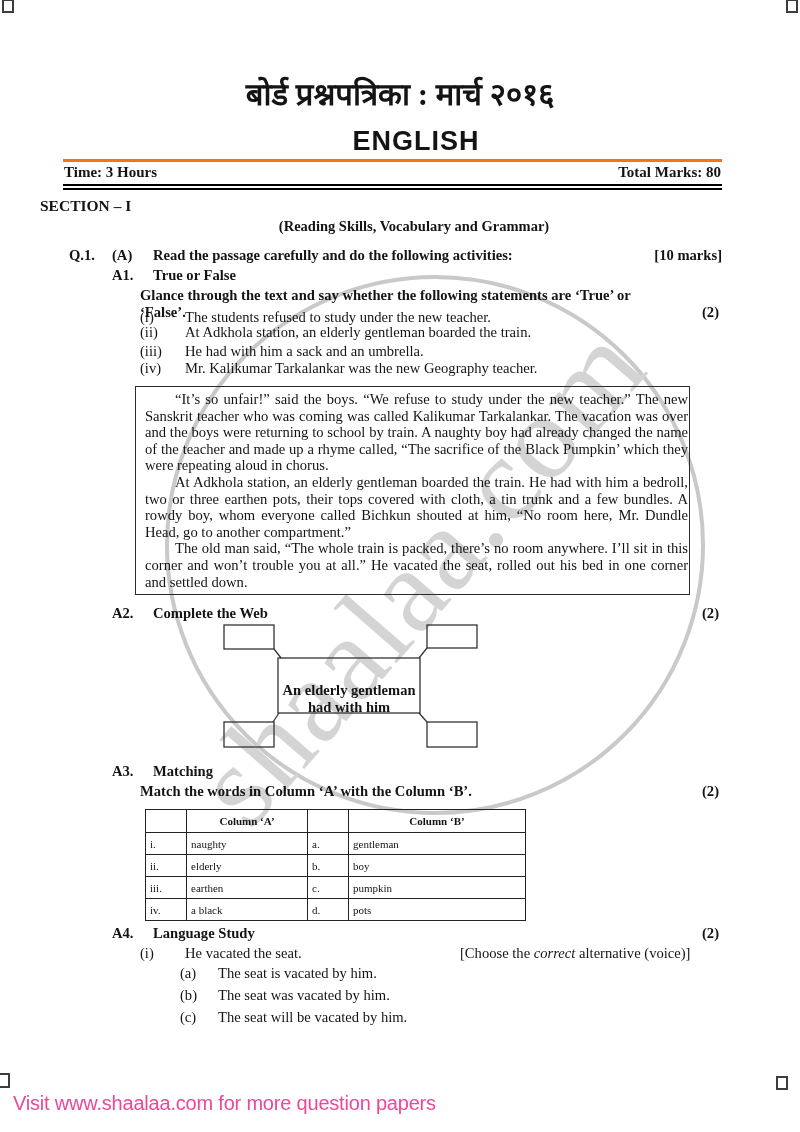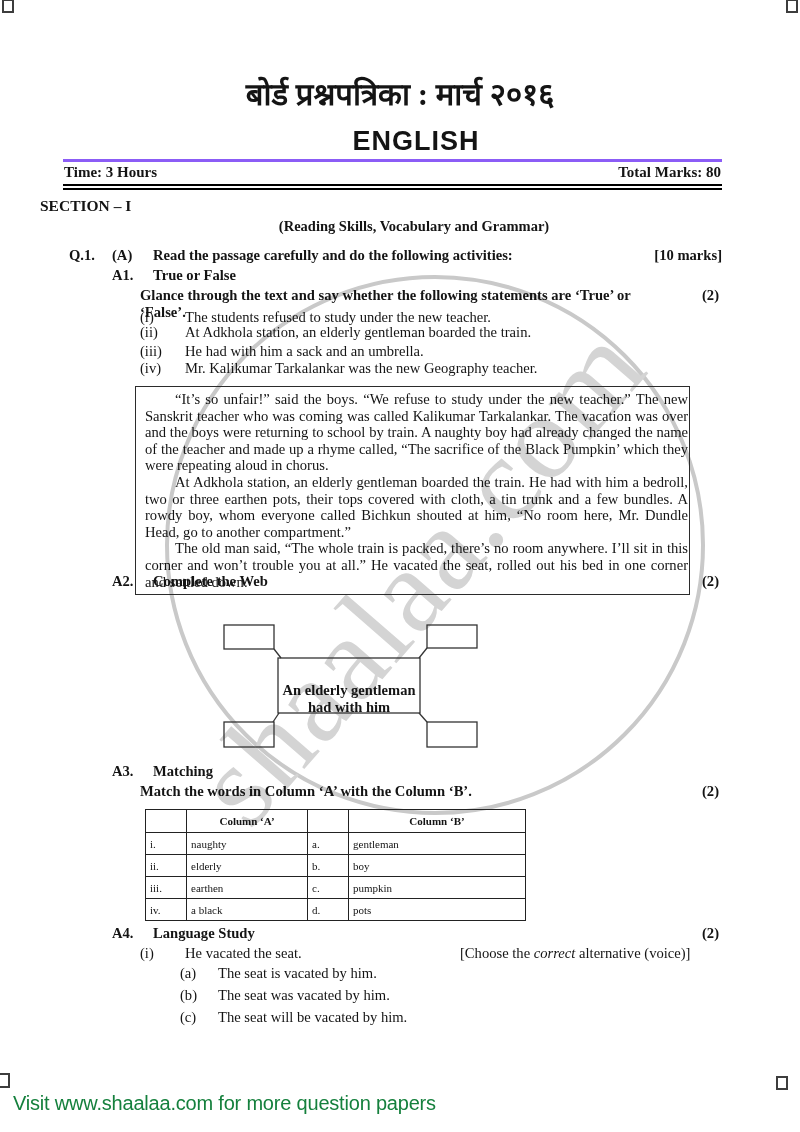--- a/index.html
+++ b/index.html
@@ -16,48 +16,48 @@
   .reg.bl { left:-2px; top:1073px; width:8px;  height:11px; }
   .reg.br { left:776px;top:1076px; width:8px;  height:10px; }
   
   .watermark { left:0; top:0; width:800px; height:1132px; pointer-events:none; z-index:0; }
   .content { position:absolute; left:0; top:0; width:800px; height:1132px; z-index:1; }
   
   .title-dev { left:0; top:72px; width:100%; text-align:center; font-weight:bold; font-size:31px; }
   .title-eng { left:0; top:126px; width:100%; text-align:center; font-weight:bold; font-size:27px;
                font-family:"Liberation Sans", sans-serif; letter-spacing:1px;padding-left:16px; }
   .timebar { left:63px; top:159px; width:659px; box-sizing:border-box;
-             border-top:3px solid #8b5cf6; border-bottom:6px double #000;
+             border-top:3px solid #f97316; border-bottom:6px double #000;
              display:flex; justify-content:space-between; align-items:baseline;
              font-weight:bold; font-size:15px; padding:2px 1px 3px 1px; }
   .section-head { left:0; top:197px; width:100%; text-align:left; font-weight:bold; font-size:15.5px;margin-left:40px; }
   .section-sub  { left:14px; top:218px; width:100%; text-align:center; font-weight:bold; font-size:14.5px; }
   
-  .row { display:flex; align-items:flex-start; font-size:14.6px; }
+  .row { display:flex; align-items:flex-end; font-size:14.6px; }
   .b { font-weight:bold; }
   .i { font-style:italic; }
   .col-q   { width:43px; flex:none; font-weight:bold; }
   .col-sub { width:41px; flex:none; font-weight:bold; }
   .col-num { width:45px; flex:none; }
   .col-opt { width:38px; flex:none; }
   .grow { flex:1 1 auto; }
   .marks { width:72px; flex:none; text-align:right; font-weight:bold; }
   .marks.pad { padding-right:3px; box-sizing:border-box; }
   .r-q1   { left:69px;  top:247px; width:653px; }
   .r-a1   { left:112px; top:267px; width:610px; }
   .r-a1i  { left:140px; top:287px; width:582px; }
   .r-s0 { left:140px; top:309px; width:560px; }
   .r-s1 { left:140px; top:324px; width:560px; }
   .r-s2 { left:140px; top:343px; width:560px; }
   .r-s3 { left:140px; top:360px; width:560px; }
   .passage { left:135px; top:386px; width:555px; box-sizing:border-box;
              border:1px solid #2b2b2b; padding:4px 1px 4px 9px;
              font-size:14.6px; line-height:16.6px; text-align:justify; }
   .passage p { margin:0; text-indent:30px; }
-  .r-a2 { left:112px; top:573px; width:610px; }
+  .r-a2 { left:112px; top:605px; width:610px; }
   .diagram { left:223px; top:622px; width:255px; height:127px; }
   .diagram svg { position:absolute; left:0; top:0; }
   .web-center-text { position:absolute; left:55px; top:36px; width:142px; height:55px;
                      display:flex; align-items:center; justify-content:center; text-align:center;
                      font-weight:bold; font-size:14.5px; line-height:17px; box-sizing:border-box; padding:0 4px;margin-top:13px; }
   .r-a3  { left:112px; top:763px; width:610px; }
   .r-a3i { left:140px; top:783px; width:582px; }
   table.match { position:absolute; left:145px; top:809px; border-collapse:collapse;
                 font-size:11px; }
   table.match th, table.match td { border:1.5px solid #222; padding:0 4px; }
@@ -67,21 +67,21 @@
   td.cwordA { width:100px; padding-left:11px;margin-left:20px; }
   td.cwordB { width:155px; padding-left:11px; }
   th.thA { width:112px; } th.thB { width:168px; }
   .r-a4  { left:112px; top:925px; width:610px; }
   .r-a4i { left:140px; top:945px; width:310px; }
   .hint  { left:460px; top:945px; font-size:14.6px; }
   .r-o0 { left:180px; top:965px; width:420px; }
   .r-o1 { left:180px; top:987px; width:420px; }
   .r-o2 { left:180px; top:1009px; width:420px; }
   .footer { left:13px; top:1092px; font-family:"Liberation Sans", sans-serif;
-            font-size:20px; color:#15803d; letter-spacing:-0.2px; }
+            font-size:20px; color:#ec4899; letter-spacing:-0.2px; }
 </style>
 </head>
 <body>
 
 <div class="page">
 
   <svg class="abs watermark" width="800" height="1132" viewBox="0 0 800 1132" aria-hidden="true">
     <circle cx="435" cy="545" r="268" fill="none" stroke="#c9c9c9" stroke-width="4"></circle>
     <text x="420" y="615" transform="rotate(-49 420 575)" text-anchor="middle" font-family="Liberation Serif, serif" font-size="120" letter-spacing="2" fill="#d4d4d4">shaalaa.com</text>
   </svg>

